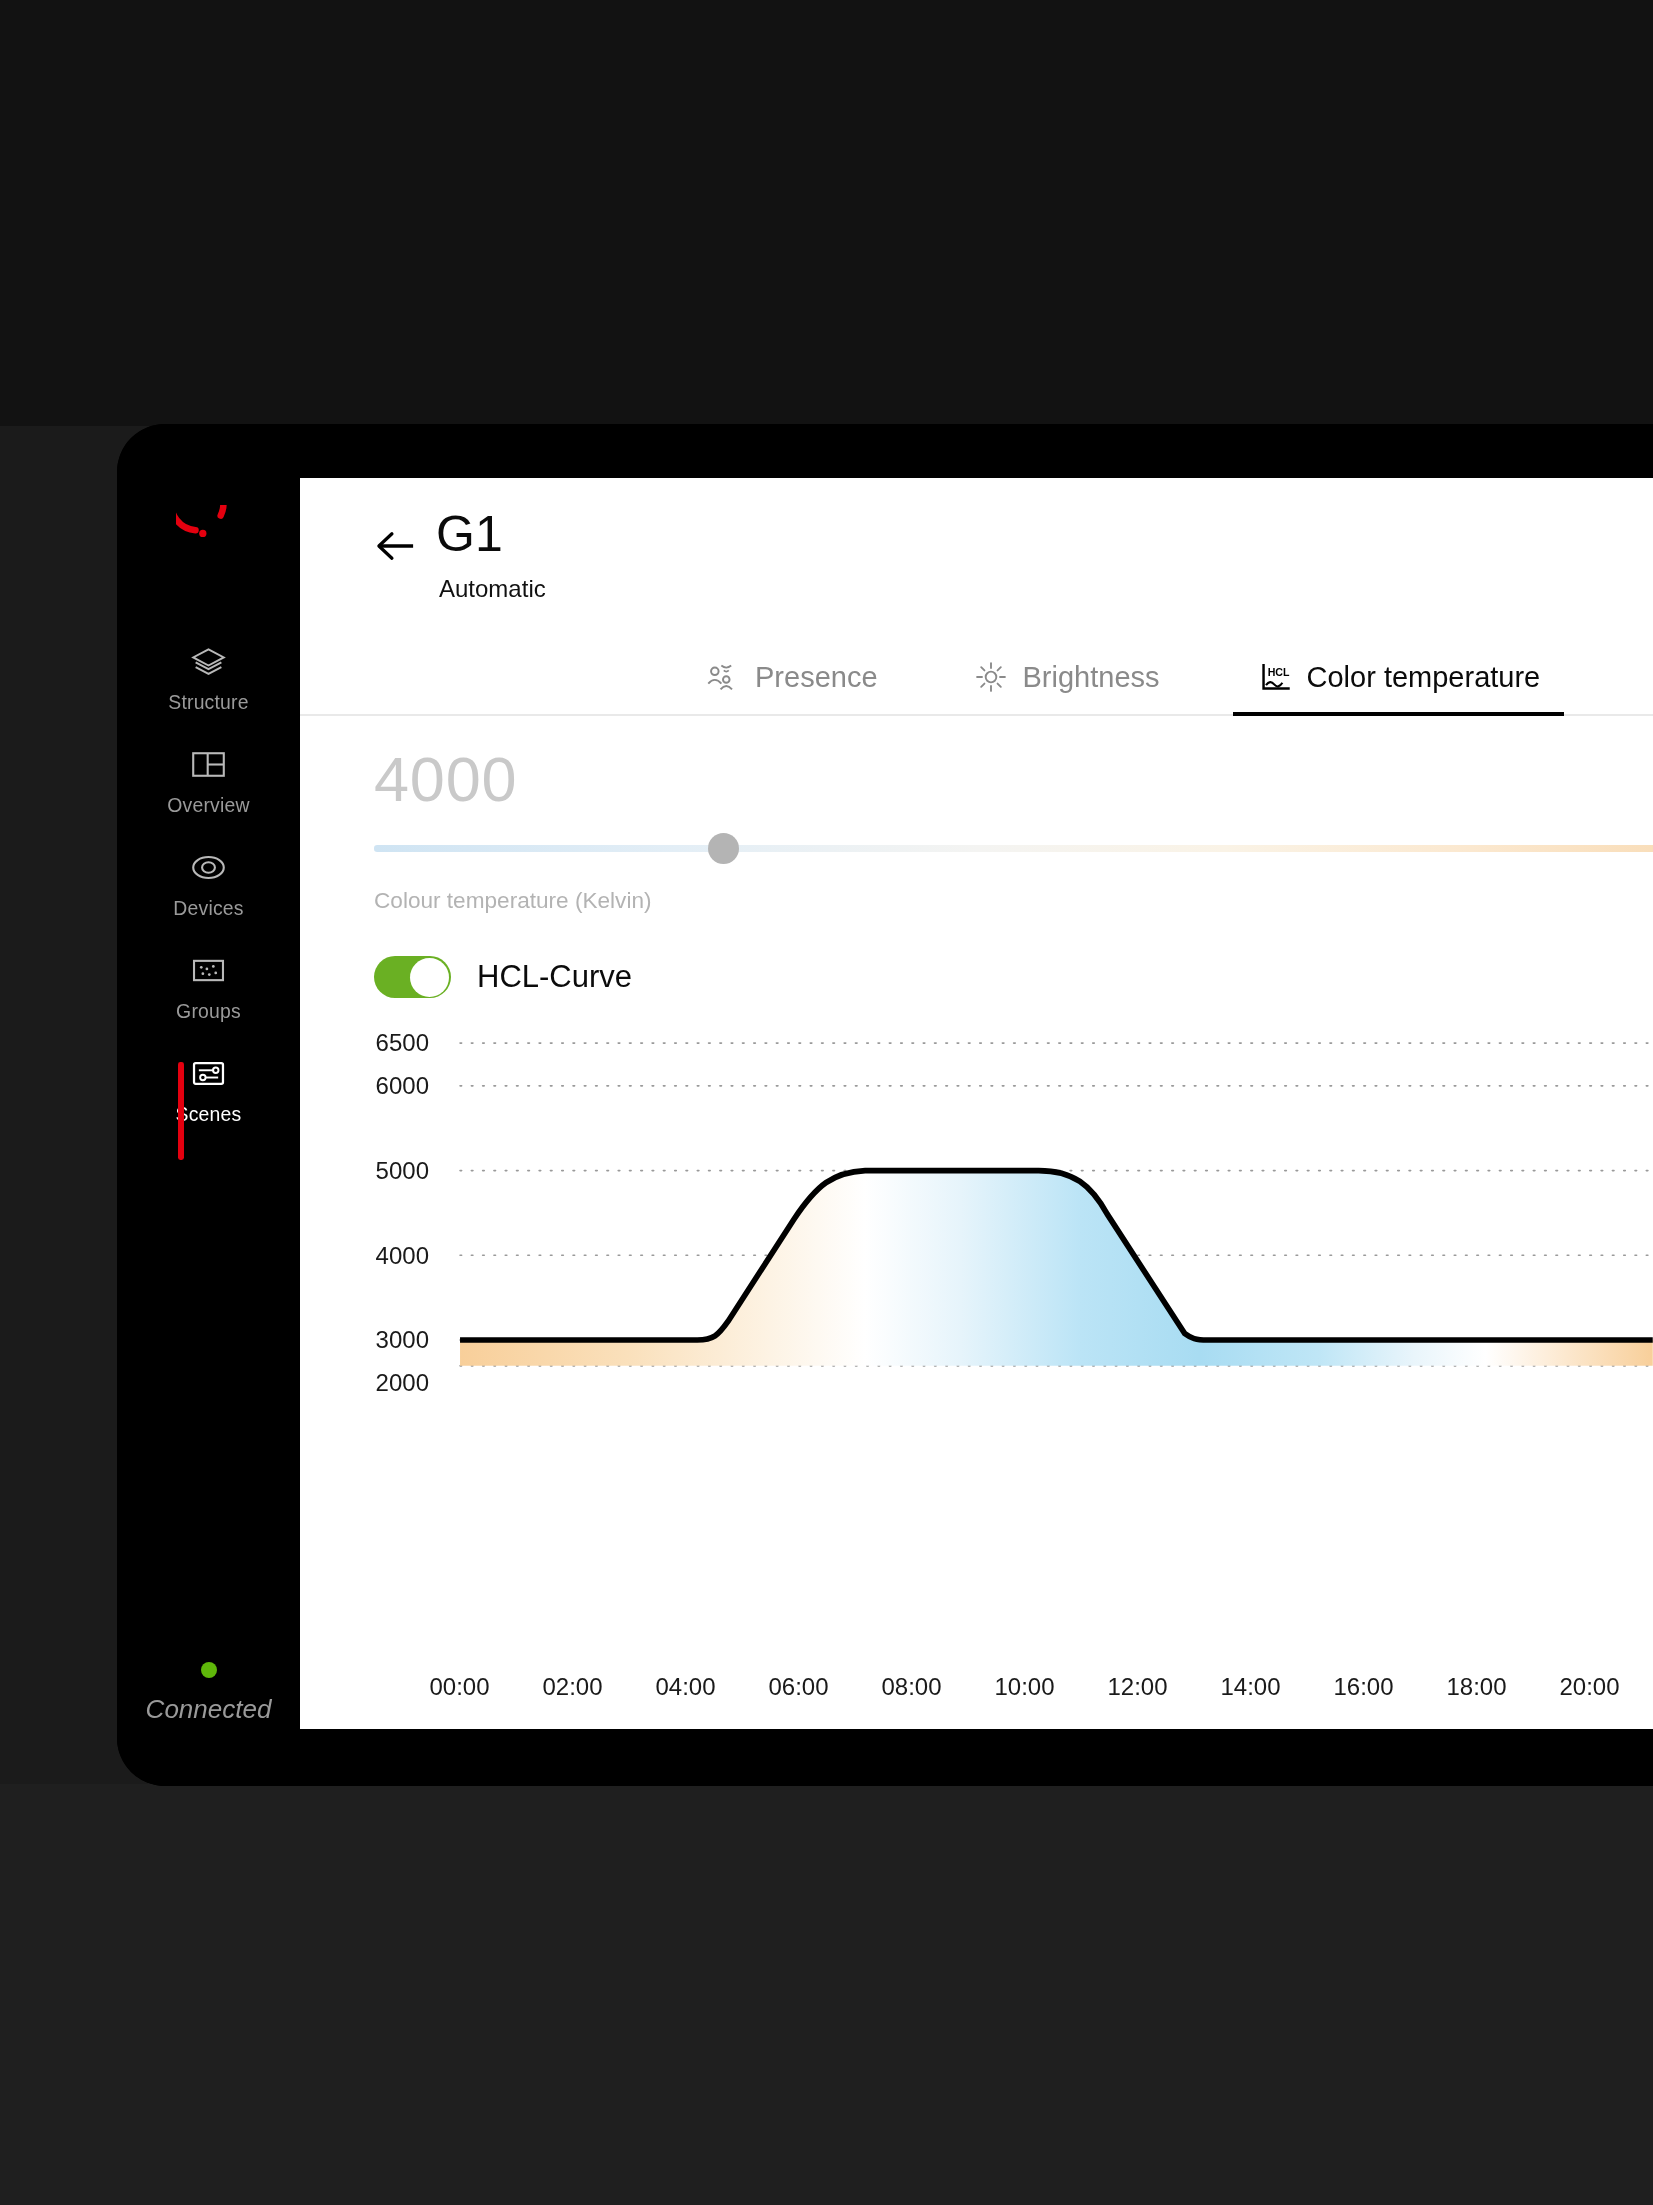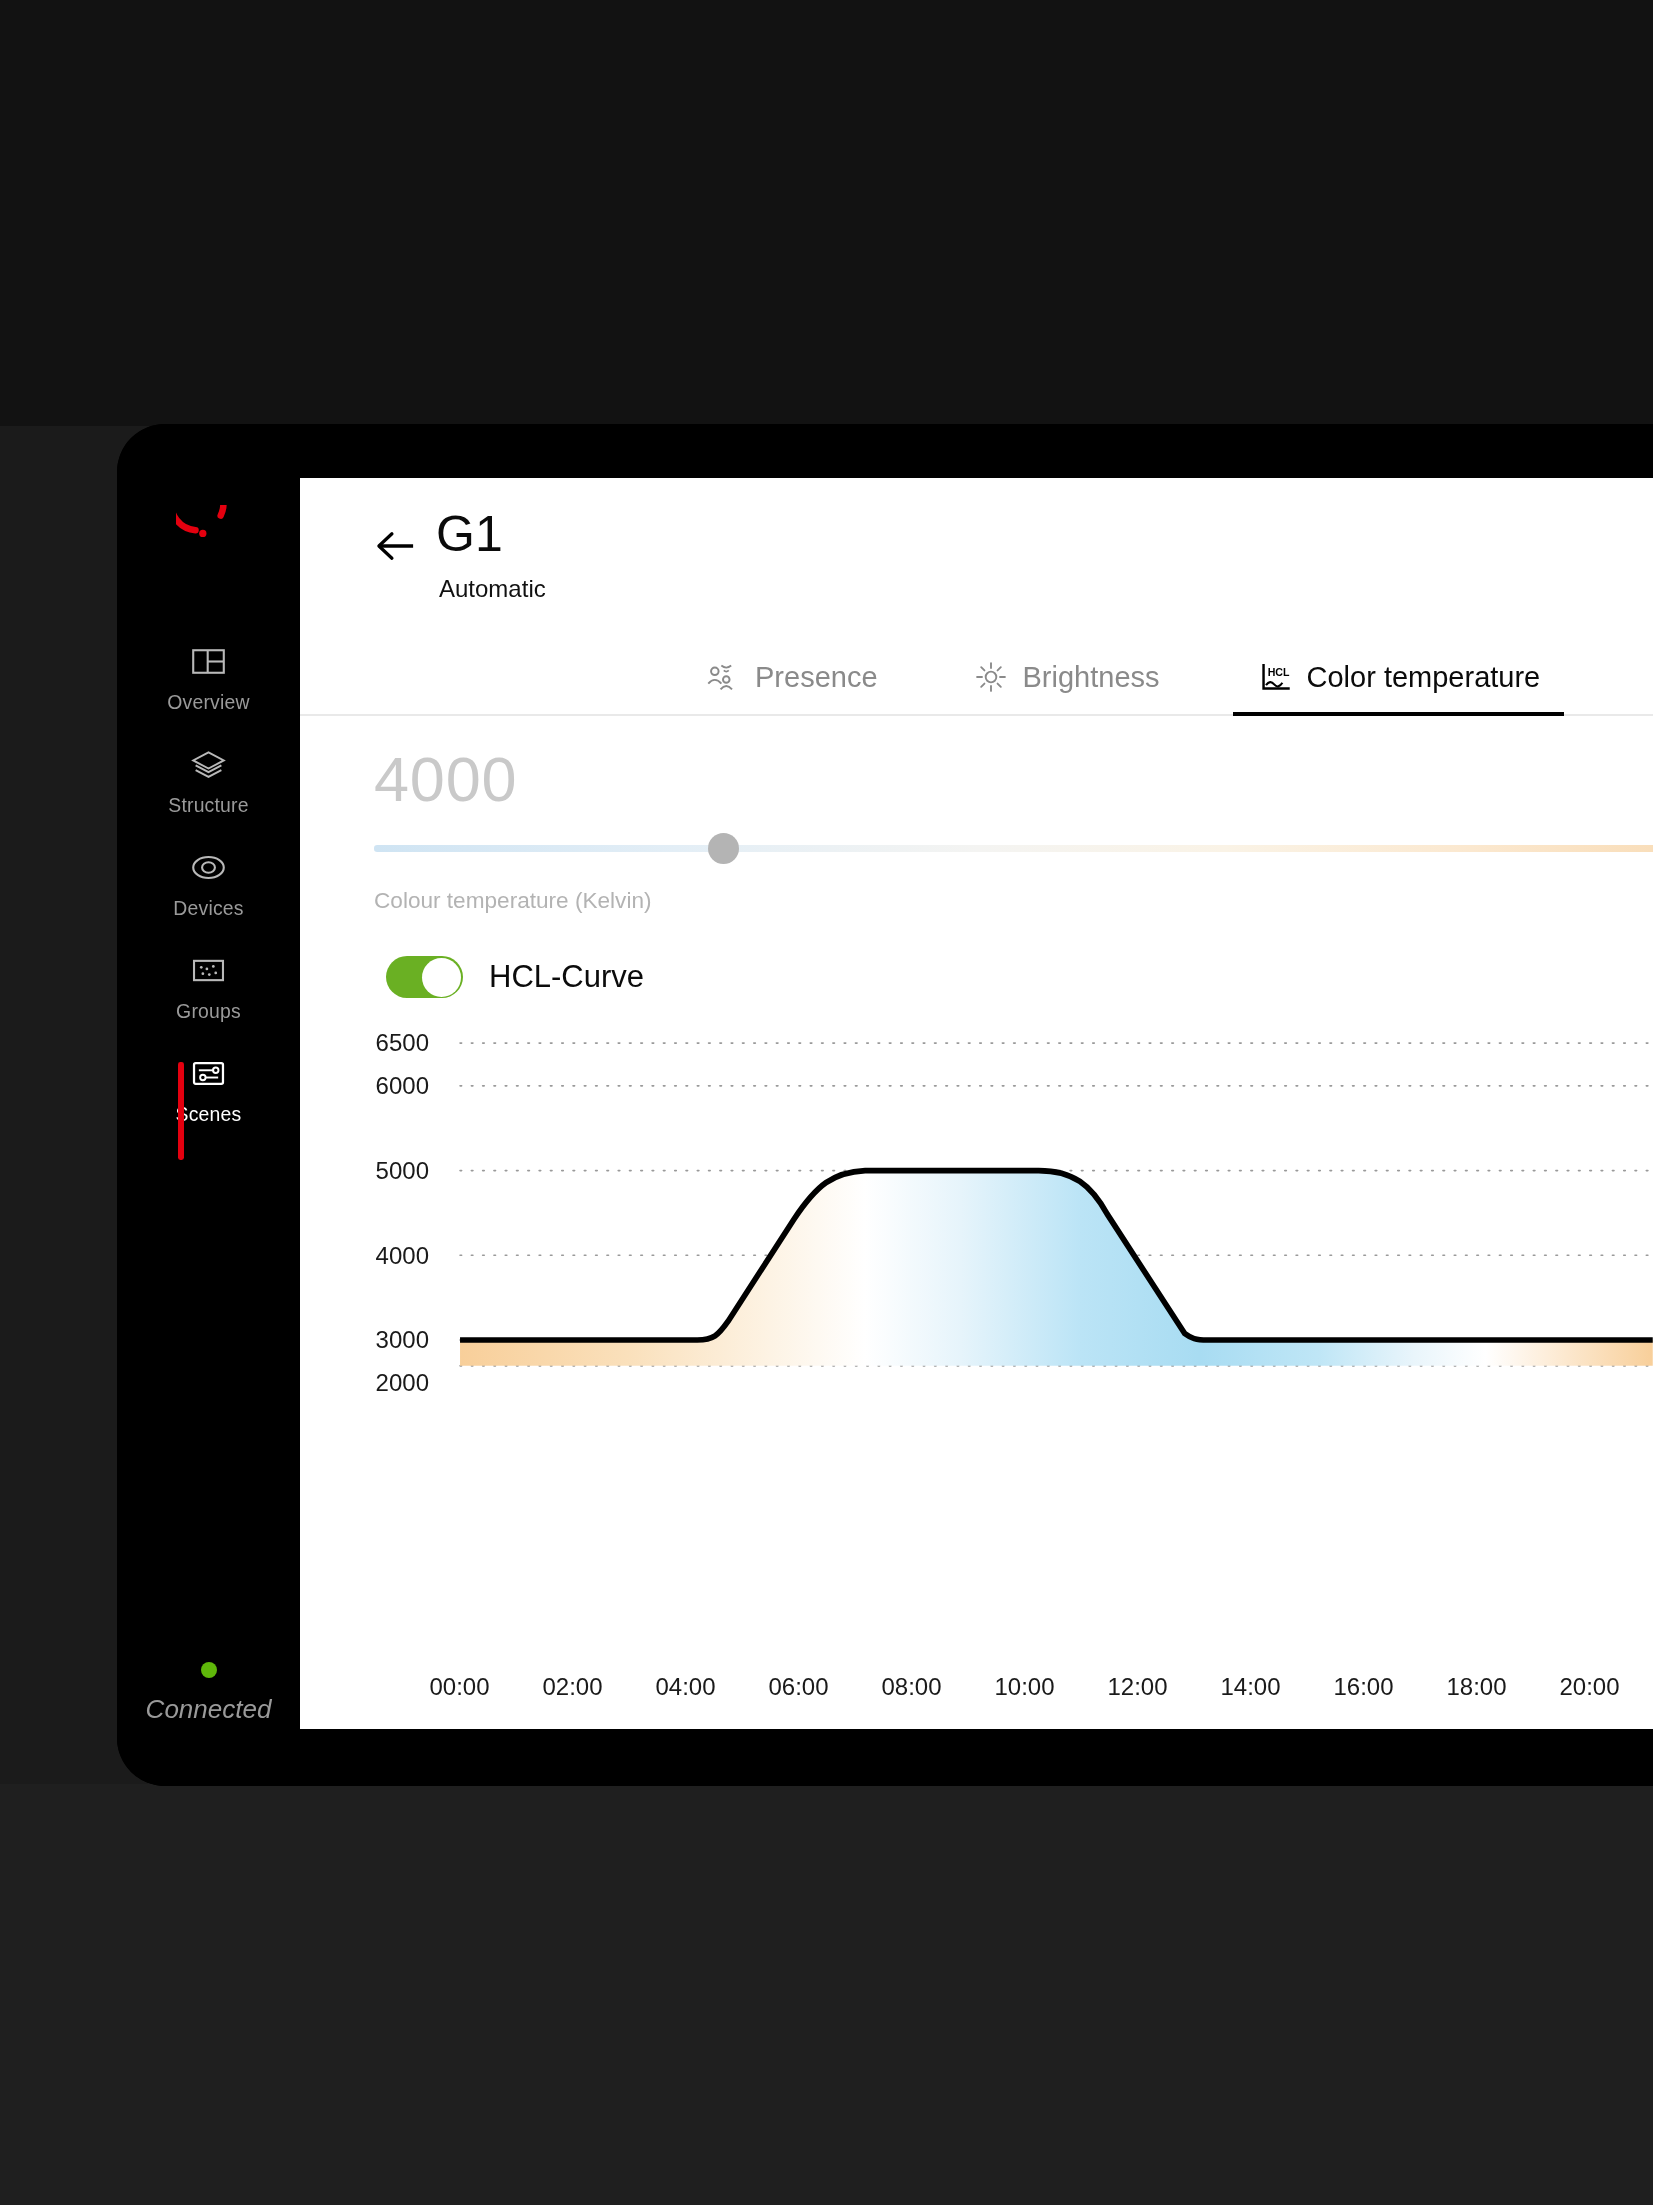--- a/index.html
+++ b/index.html
@@ -70,21 +70,21 @@
   #kval { position:absolute; left:74px; top:265px; font-size:63px; color:#c9c9c9; letter-spacing:0.8px; }
   #sliderwrap { position:absolute; left:74px; top:367px; width:1372px; height:9.7px; }
   #track { position:absolute; left:0; top:0; width:100%; height:6.5px; border-radius:3.2px;
            background:linear-gradient(90deg,#cfe4f3 0%,#e3eef6 22%,#f4f4f2 44%,
                       #faf3e6 62%,#fbe8cf 80%,#f8d9b0 100%); }
   #thumb { position:absolute; left:334px; top:-12px; width:31px; height:31px;
            border-radius:50%; background:#b4b4b4; cursor:pointer; }
   #kcaption { position:absolute; left:74px; top:410px; font-size:22.6px; color:#b3b3b3; }
 
   
-  #togglerow { position:absolute; left:86px; top:478px; display:flex; align-items:center; gap:26px; }
+  #togglerow { position:absolute; left:74px; top:478px; display:flex; align-items:center; gap:26px; }
   #toggle { position:relative; width:77px; height:42px; border-radius:21px;
             background:#6ab023; cursor:pointer; }
   #knob { position:absolute; right:1.6px; top:1.6px; width:39px; height:39px;
           border-radius:50%; background:#fff; }
   #togglelabel { font-size:31px; color:#0b0b0b; }
 
   
   #chart { position:absolute; left:0; top:557px; width:1575px; height:694px; }
   #chartsvg { position:absolute; left:0; top:0; }
   .ylab { position:absolute; font-size:24px; color:#1a1a1a; text-align:right; width:113px; }
@@ -106,37 +106,37 @@
         <path d="M55 13 A32 32 0 1 0 24 31" fill="none" stroke="#e4000f" stroke-width="8" stroke-linecap="round"></path>
         <circle cx="33" cy="35" r="4.5" fill="#e4000f"></circle>
       </svg>
     </div>
 
     <div id="navlist">
 
       <div class="nav">
         <span class="ico">
           <svg viewBox="0 0 46 46" width="37" height="37">
+            <path d="M23 8 L42 18 L23 28 L4 18 Z" fill="none" stroke="#b9b9b9" stroke-width="2.4"></path>
+            <path d="M7 24 L23 32.5 L39 24" fill="none" stroke="#b9b9b9" stroke-width="2.4"></path>
+            <path d="M7 30 L23 38.5 L39 30" fill="none" stroke="#b9b9b9" stroke-width="2.4"></path>
+          </svg>
+        </span>
+        <span class="lbl">Structure</span>
+      </div>
+
+      <div class="nav">
+        <span class="ico">
+          <svg viewBox="0 0 46 46" width="37" height="37">
             <rect x="4" y="9" width="38" height="28" fill="none" stroke="#b9b9b9" stroke-width="2.6"></rect>
             <line x1="22" y1="9" x2="22" y2="37" stroke="#b9b9b9" stroke-width="2.6"></line>
             <line x1="22" y1="23" x2="42" y2="23" stroke="#b9b9b9" stroke-width="2.6"></line>
           </svg>
         </span>
         <span class="lbl">Overview</span>
-      </div>
-
-      <div class="nav">
-        <span class="ico">
-          <svg viewBox="0 0 46 46" width="37" height="37">
-            <path d="M23 8 L42 18 L23 28 L4 18 Z" fill="none" stroke="#b9b9b9" stroke-width="2.4"></path>
-            <path d="M7 24 L23 32.5 L39 24" fill="none" stroke="#b9b9b9" stroke-width="2.4"></path>
-            <path d="M7 30 L23 38.5 L39 30" fill="none" stroke="#b9b9b9" stroke-width="2.4"></path>
-          </svg>
-        </span>
-        <span class="lbl">Structure</span>
       </div>
 
       <div class="nav">
         <span class="ico">
           <svg viewBox="0 0 46 46" width="37" height="37">
             <ellipse cx="23" cy="23" rx="19" ry="13" fill="none" stroke="#b9b9b9" stroke-width="2.6"></ellipse>
             <ellipse cx="23" cy="23" rx="8" ry="6.5" fill="none" stroke="#b9b9b9" stroke-width="2.6"></ellipse>
           </svg>
         </span>
         <span class="lbl">Devices</span>

